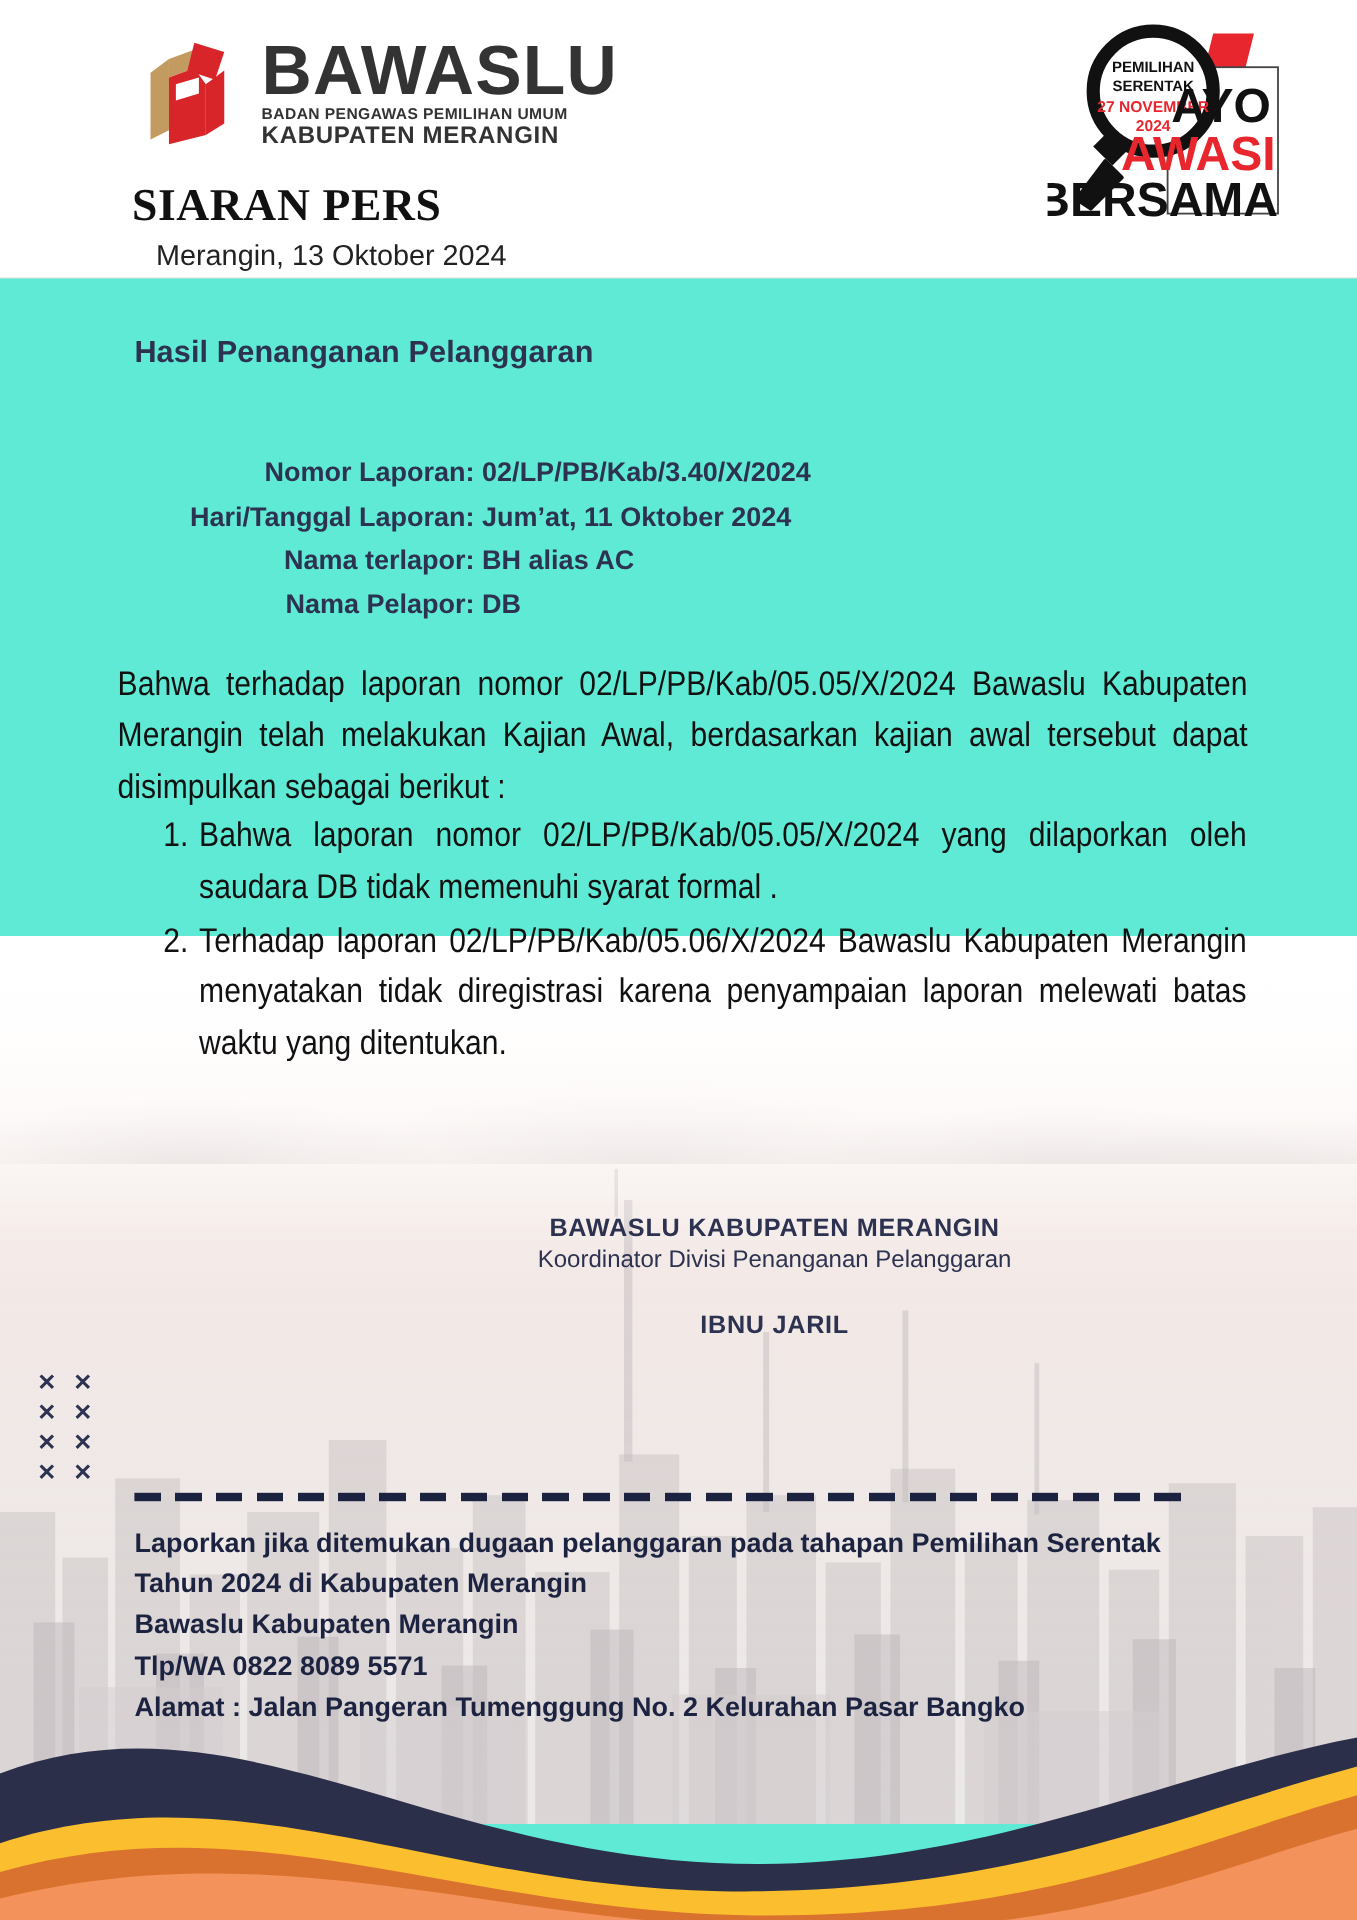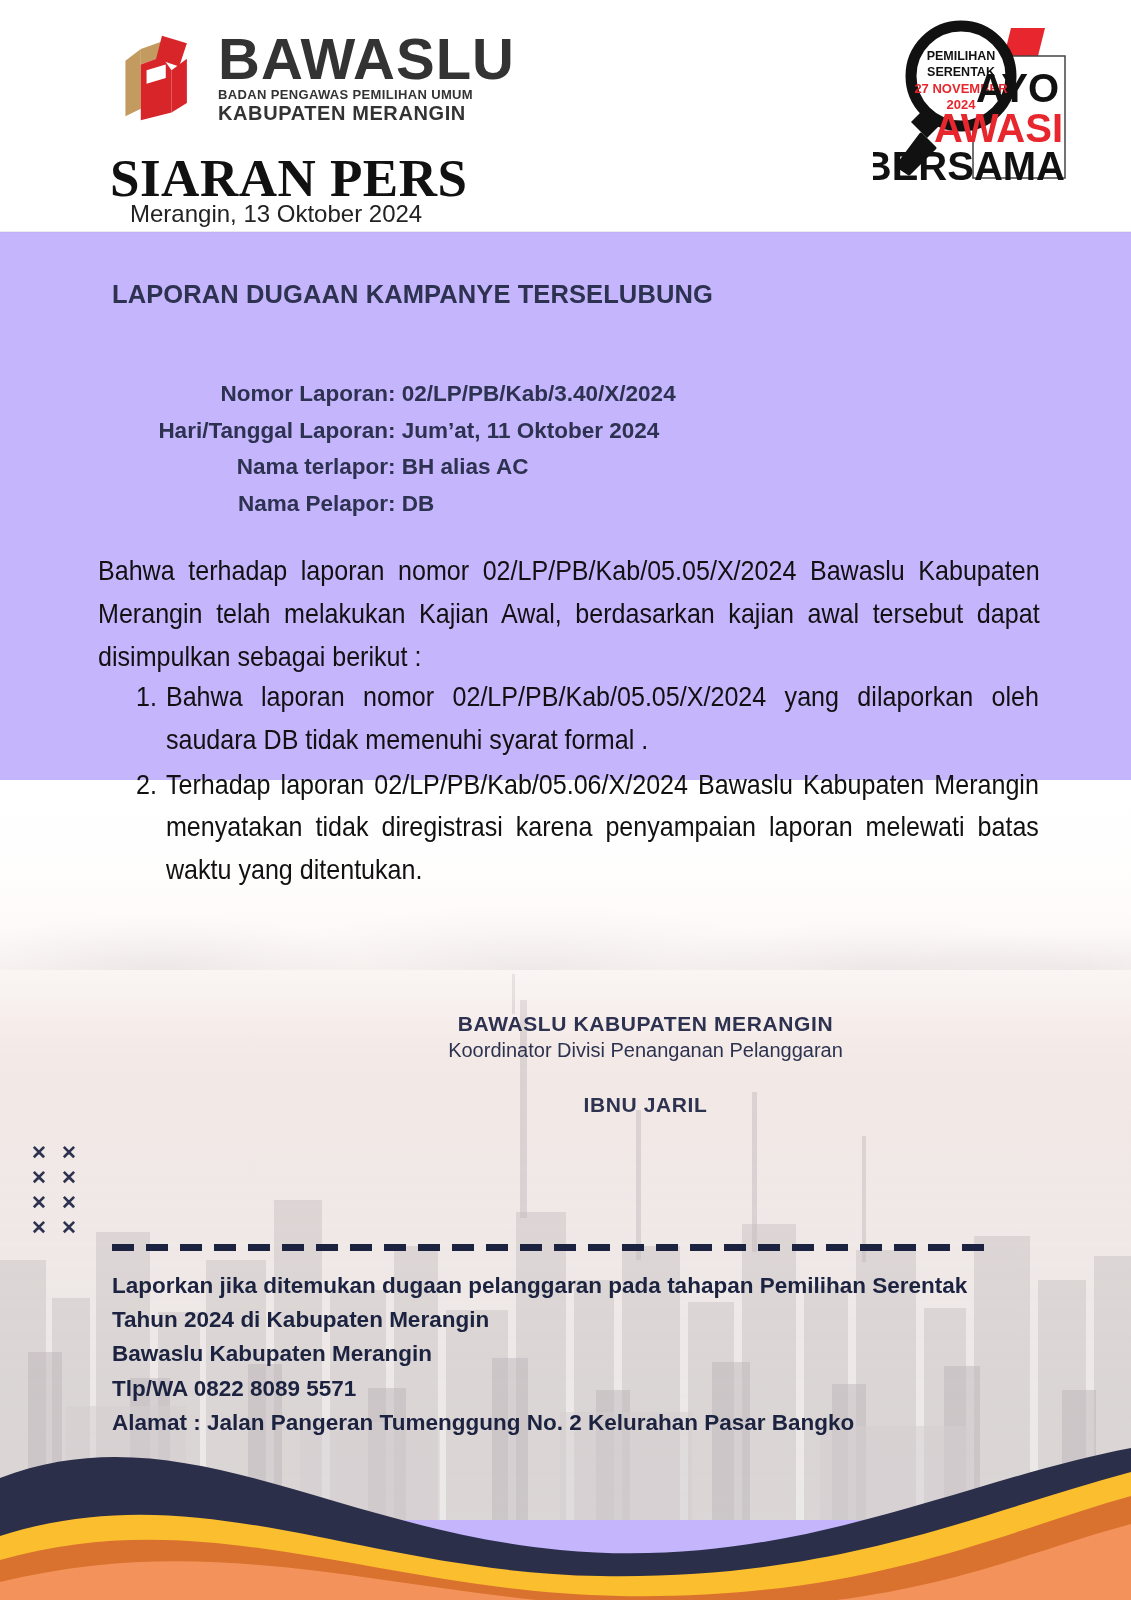--- a/index.html
+++ b/index.html
@@ -8,21 +8,21 @@
     background: #ffffff;
   }
   body {
     font-family: "Liberation Sans", sans-serif;
   }
   .page {
     position: relative;
     width: 1131px;
     height: 1600px;
     overflow: hidden;
-    background: #c4b5fd;
+    background: #5eead4;
   }
 
   
   .city-bg {
     position: absolute;
     left: 0;
     top: 780px;
     width: 1131px;
     height: 740px;
     overflow: hidden;
@@ -105,21 +105,21 @@
   }
   .logo-sub1 { font-size: 13px; letter-spacing: .35px; margin-top: 3px; }
   .logo-sub2 { font-size: 20px; letter-spacing: .6px; margin-top: 1px; }
 
   .siaran-title {
     position: absolute;
     left: 110px;
     top: 152px;
     font-family: "Liberation Serif", serif;
     font-weight: bold;
-    font-size: 53px;
+    font-size: 38px;
     letter-spacing: .5px;
     color: #111111;
     line-height: 1;
   }
   .siaran-date {
     position: absolute;
     left: 112px;
     top: 200px;
     font-size: 24px;
     color: #222222;
@@ -392,21 +392,21 @@
         <text x="190" y="128" text-anchor="end" font-family="Liberation Sans, sans-serif" font-size="40" font-weight="bold" fill="#e8262d">AWASI</text>
         <text x="192" y="166" text-anchor="end" font-family="Liberation Sans, sans-serif" font-size="40" font-weight="bold" fill="#111111">BERSAMA</text>
       </svg>
     </div>
   </div>
   <div class="header-rule"></div>
 
   <div class="content">
 
     <div class="subject">
-      <div class="subject-line2">LAPORAN DUGAAN KAMPANYE TERSELUBUNG</div>
+      <div class="subject-line1">Hasil Penanganan Pelanggaran</div>
     </div>
 
     <div class="meta">
       <div class="meta-row">
         <div class="meta-label">Nomor Laporan</div>
         <div class="meta-value">: 02/LP/PB/Kab/3.40/X/2024</div>
       </div>
       <div class="meta-row">
         <div class="meta-label">Hari/Tanggal Laporan</div>
         <div class="meta-value">: Jum’at, 11 Oktober 2024</div>

